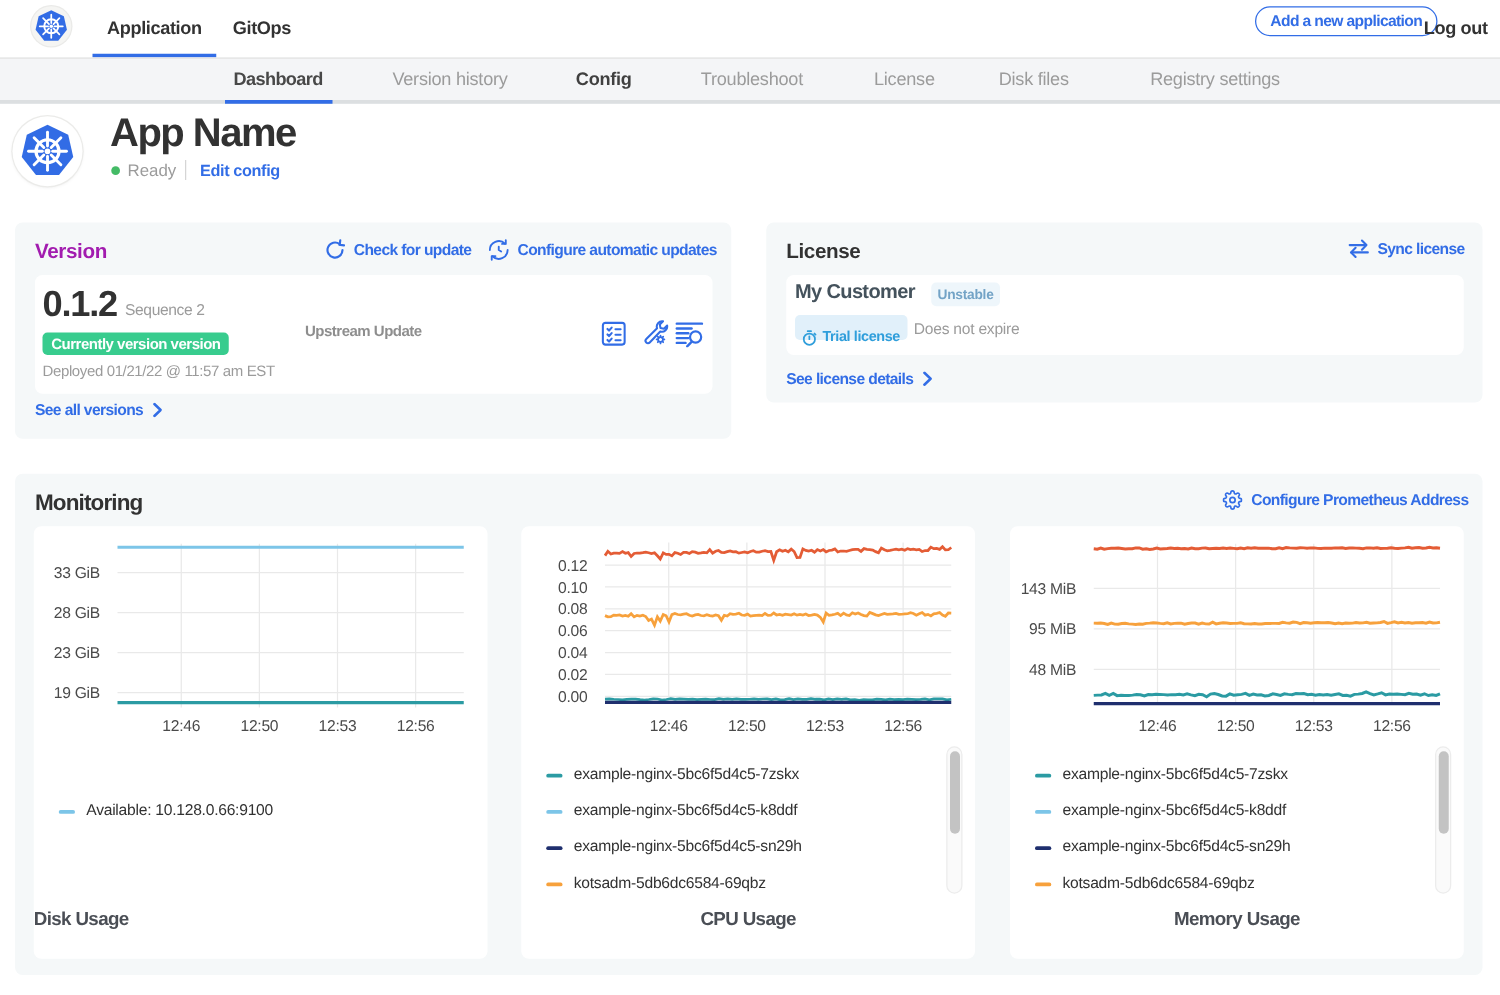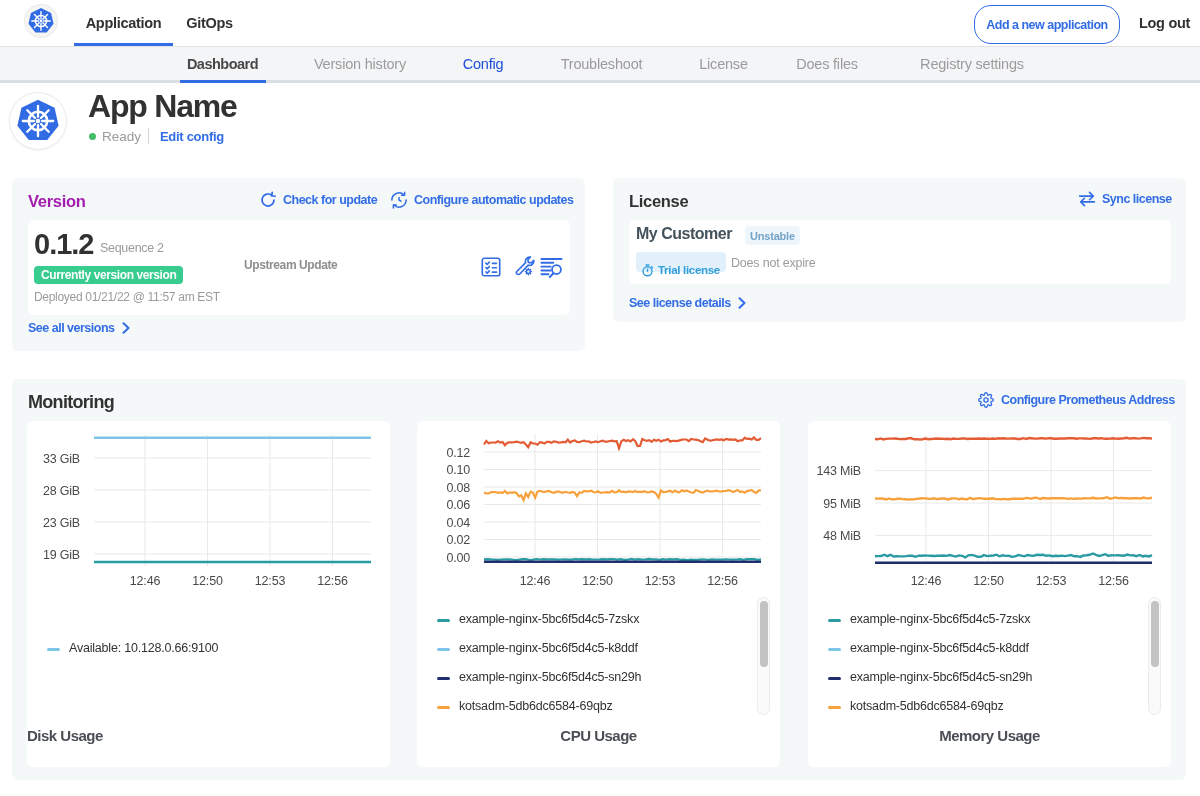--- a/index.html
+++ b/index.html
@@ -22,31 +22,31 @@
           <line x1="-6.4" y1="6.4" x2="-23.3" y2="23.3"></line>
           <line x1="-9.0" y1="0.0" x2="-33.0" y2="0.0"></line>
           <line x1="-6.4" y1="-6.4" x2="-23.3" y2="-23.3"></line>
         </g>
         <circle cx="0" cy="0" r="20" fill="none" stroke="#fff" stroke-width="5.5"></circle>
         <circle cx="0" cy="0" r="5" fill="#fff"></circle>
       </svg></div>
   <div class="abs" style="left:74px;top:0;width:99px;height:46px;display:flex;align-items:center;justify-content:center;font-size:14.5px;letter-spacing:-0.3px;font-weight:600;color:#323232">Application</div>
   <div class="abs" style="left:74px;top:43px;width:99px;height:3px;background:#326de6"></div>
   <div class="abs" style="left:173px;top:0;width:73px;height:46px;display:flex;align-items:center;justify-content:center;font-size:14.5px;letter-spacing:-0.3px;font-weight:600;color:#323232">GitOps</div>
-  <div class="abs" style="left:974px;top:5px;width:146px;height:39px;border:1.5px solid #326de6;border-radius:17px;display:flex;align-items:center;justify-content:center;font-size:12.5px;letter-spacing:-0.5px;font-weight:bold;color:#326de6">Add a new application</div>
+  <div class="abs" style="left:1004px;top:5px;width:146px;height:24px;border:1.5px solid #326de6;border-radius:17px;display:flex;align-items:center;justify-content:center;font-size:12.5px;letter-spacing:-0.5px;font-weight:bold;color:#326de6">Add a new application</div>
   <div class="abs" style="left:1139px;top:0;height:46px;display:flex;align-items:center;font-size:14.5px;letter-spacing:-0.3px;font-weight:600;color:#323232">Log out</div>
 </div>
 
 <div class="abs" style="left:0;top:46px;width:1200px;height:37px;background:#f4f5f7;border-top:1px solid #e2e2e2;border-bottom:3px solid #dcdfe1">
 <div style="position:absolute;left:222.5px;top:0;height:33px;transform:translateX(-50%);display:flex;align-items:center;font-size:14.5px;letter-spacing:-0.5px;color:#484848;font-weight:bold">Dashboard</div>
     <div style="position:absolute;left:360px;top:0;height:33px;transform:translateX(-50%);display:flex;align-items:center;font-size:14.5px;letter-spacing:-0.2px;color:#9b9b9b;font-weight:normal">Version history</div>
-    <div style="position:absolute;left:483px;top:0;height:33px;transform:translateX(-50%);display:flex;align-items:center;font-size:14.5px;letter-spacing:-0.2px;color:#1d4ed8;font-weight:normal">Config</div>
+    <div style="position:absolute;left:483px;top:0;height:33px;transform:translateX(-50%);display:flex;align-items:center;font-size:14.5px;letter-spacing:-0.2px;color:#404040;font-weight:bold">Config</div>
     <div style="position:absolute;left:601.5px;top:0;height:33px;transform:translateX(-50%);display:flex;align-items:center;font-size:14.5px;letter-spacing:-0.2px;color:#9b9b9b;font-weight:normal">Troubleshoot</div>
     <div style="position:absolute;left:723.5px;top:0;height:33px;transform:translateX(-50%);display:flex;align-items:center;font-size:14.5px;letter-spacing:-0.2px;color:#9b9b9b;font-weight:normal">License</div>
-    <div style="position:absolute;left:827px;top:0;height:33px;transform:translateX(-50%);display:flex;align-items:center;font-size:14.5px;letter-spacing:-0.2px;color:#9b9b9b;font-weight:normal">Does files</div>
+    <div style="position:absolute;left:827px;top:0;height:33px;transform:translateX(-50%);display:flex;align-items:center;font-size:14.5px;letter-spacing:-0.2px;color:#9b9b9b;font-weight:normal">Disk files</div>
     <div style="position:absolute;left:972px;top:0;height:33px;transform:translateX(-50%);display:flex;align-items:center;font-size:14.5px;letter-spacing:-0.2px;color:#9b9b9b;font-weight:normal">Registry settings</div>
 </div>
 <div class="abs" style="left:180px;top:80px;width:86px;height:3px;background:#326de6;z-index:5"></div>
 
 <div class="abs" style="left:10px;top:93px;width:56px;height:56px;background:#fff;border-radius:50%;box-shadow:0 0 0 1px #ebebe9, 0 1px 3px rgba(0,0,0,.08)"></div>
 <div class="abs" style="left:15px;top:98px"><svg width="46" height="46" viewBox="-50 -50 100 100">
       <polygon points="0.0,-46.0 36.0,-28.7 44.8,10.2 20.0,41.4 -20.0,41.4 -44.8,10.2 -36.0,-28.7" fill="#326ce5"></polygon>
       <g stroke="#fff" stroke-width="5" stroke-linecap="round">
         <line x1="0.0" y1="-9.0" x2="0.0" y2="-33.0"></line>
         <line x1="6.4" y1="-6.4" x2="23.3" y2="-23.3"></line>

